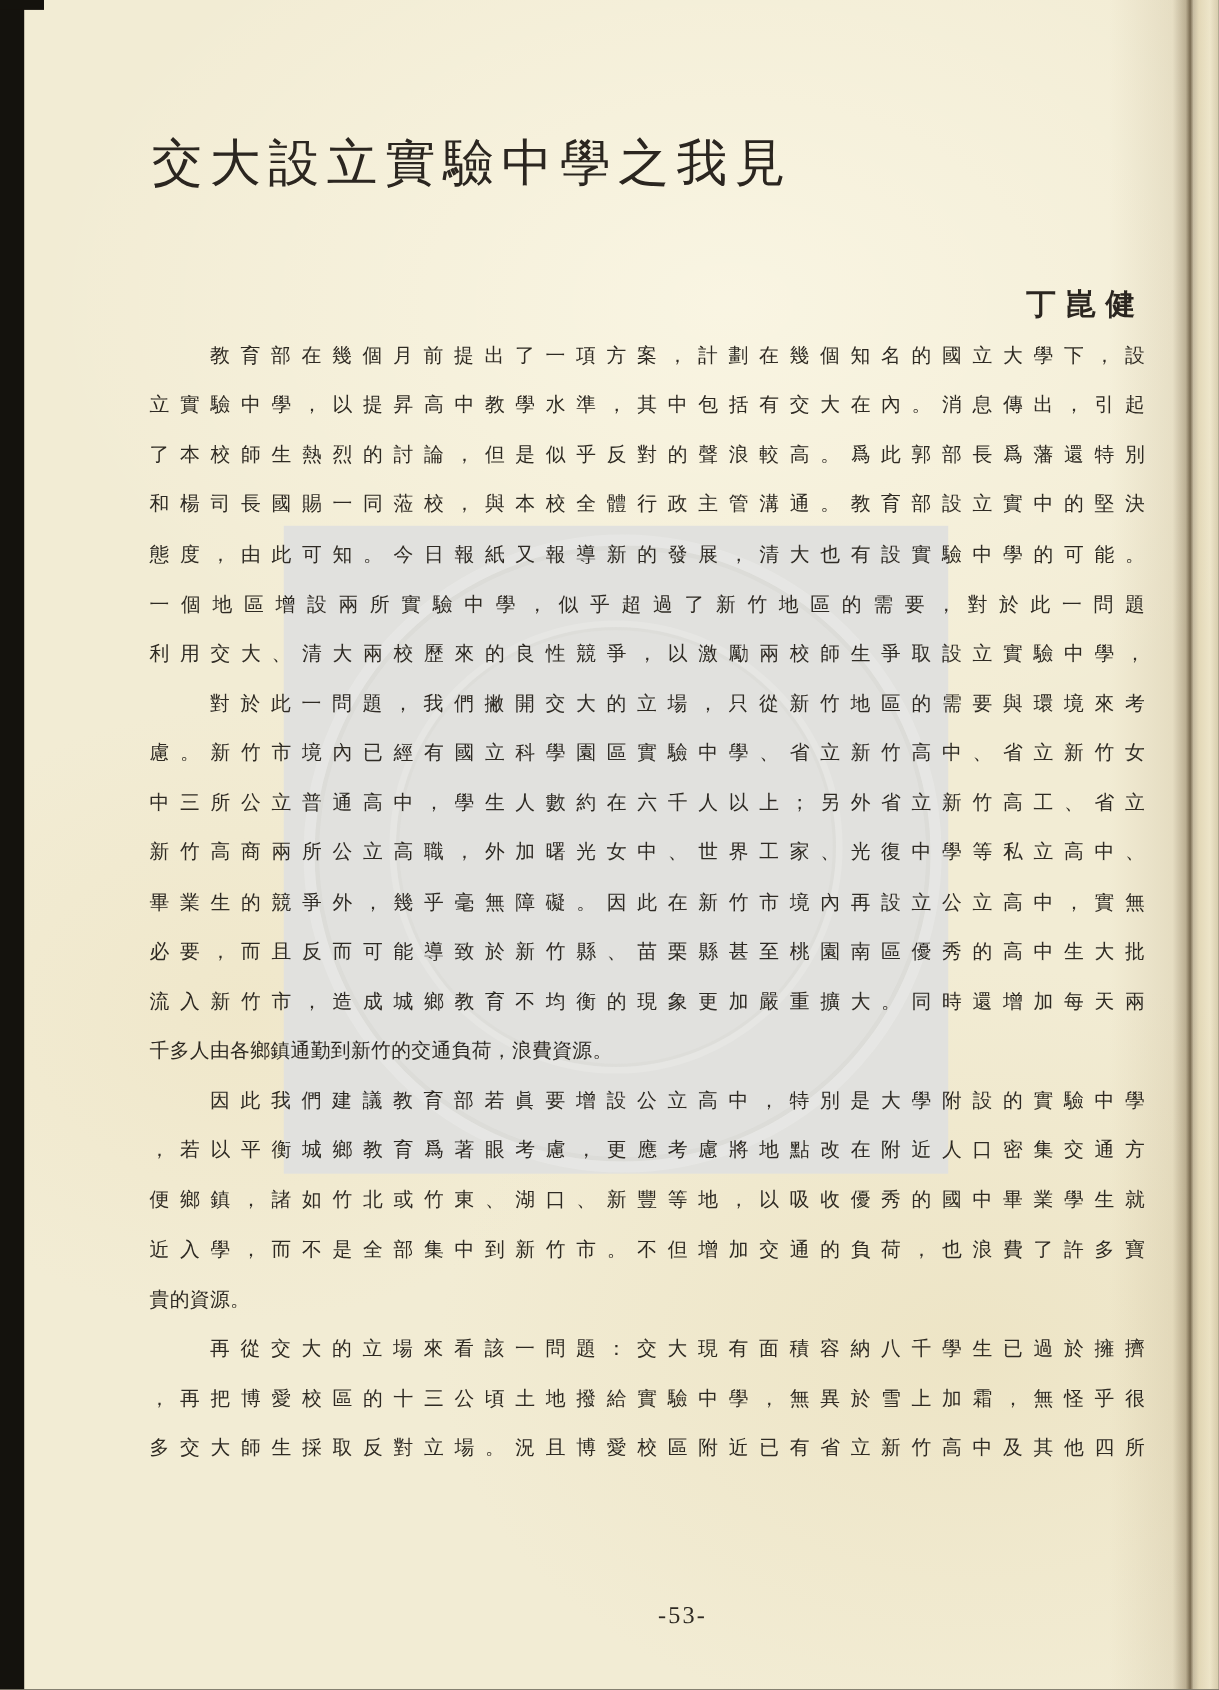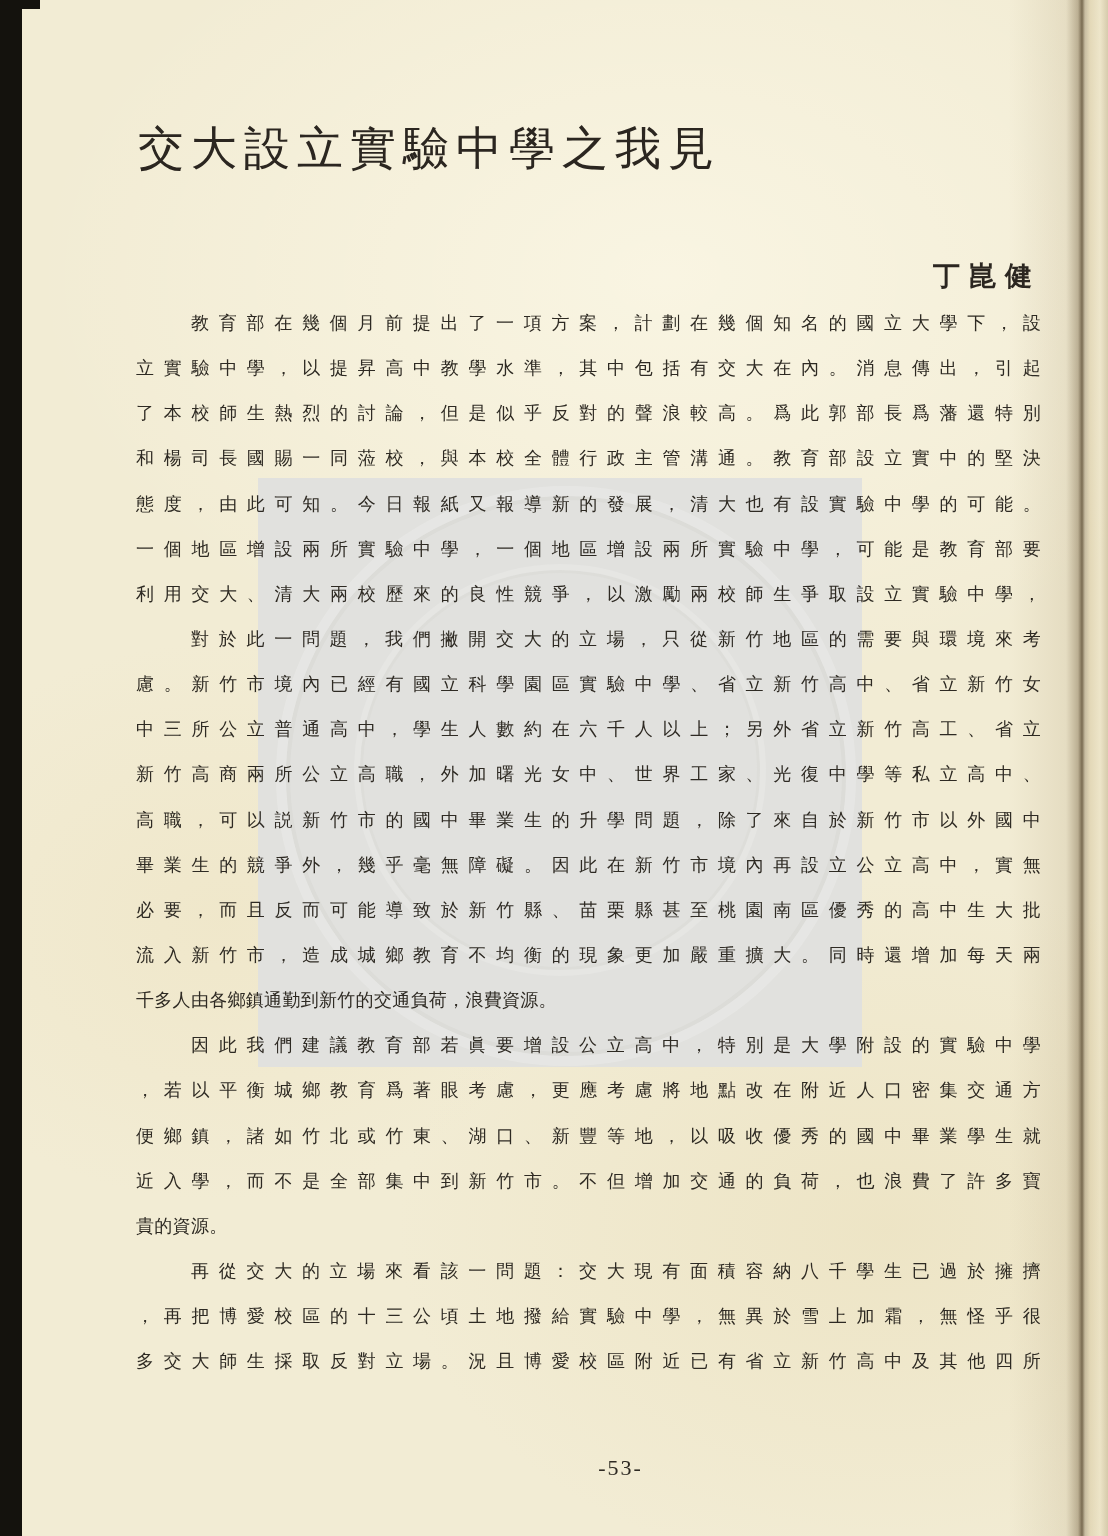--- a/index.html
+++ b/index.html
@@ -115,27 +115,26 @@
 
   <div class="title">交大設立實驗中學之我見</div>
   <div class="author">丁崑健</div>
 
   <div class="article">
     <div class="line line--indent">教育部在幾個月前提出了一項方案，計劃在幾個知名的國立大學下，設</div>
     <div class="line">立實驗中學，以提昇高中教學水準，其中包括有交大在內。消息傳出，引起</div>
     <div class="line">了本校師生熱烈的討論，但是似乎反對的聲浪較高。爲此郭部長爲藩還特別</div>
     <div class="line">和楊司長國賜一同蒞校，與本校全體行政主管溝通。教育部設立實中的堅決</div>
     <div class="line">態度，由此可知。今日報紙又報導新的發展，清大也有設實驗中學的可能。</div>
-    <div class="line">一個地區增設兩所實驗中學，一個地區增設兩所實驗中學，可能是教育部要</div>
+    <div class="line">一個地區增設兩所實驗中學，似乎超過了新竹地區的需要，對於此一問題</div>
     <div class="line">利用交大、清大兩校歷來的良性競爭，以激勵兩校師生爭取設立實驗中學，</div>
     <div class="line line--indent">對於此一問題，我們撇開交大的立場，只從新竹地區的需要與環境來考</div>
     <div class="line">慮。新竹市境內已經有國立科學園區實驗中學、省立新竹高中、省立新竹女</div>
     <div class="line">中三所公立普通高中，學生人數約在六千人以上；另外省立新竹高工、省立</div>
     <div class="line">新竹高商兩所公立高職，外加曙光女中、世界工家、光復中學等私立高中、</div>
-    <div class="line">高職，可以説新竹市的國中畢業生的升學問題，除了來自於新竹市以外國中</div>
     <div class="line">畢業生的競爭外，幾乎毫無障礙。因此在新竹市境內再設立公立高中，實無</div>
     <div class="line">必要，而且反而可能導致於新竹縣、苗栗縣甚至桃園南區優秀的高中生大批</div>
     <div class="line">流入新竹市，造成城鄉教育不均衡的現象更加嚴重擴大。同時還增加每天兩</div>
     <div class="line line--short">千多人由各鄉鎮通勤到新竹的交通負荷，浪費資源。</div>
     <div class="line line--indent">因此我們建議教育部若眞要增設公立高中，特別是大學附設的實驗中學</div>
     <div class="line">，若以平衡城鄉教育爲著眼考慮，更應考慮將地點改在附近人口密集交通方</div>
     <div class="line">便鄉鎮，諸如竹北或竹東、湖口、新豐等地，以吸收優秀的國中畢業學生就</div>
     <div class="line">近入學，而不是全部集中到新竹市。不但增加交通的負荷，也浪費了許多寶</div>
     <div class="line line--short">貴的資源。</div>
     <div class="line line--indent">再從交大的立場來看該一問題：交大現有面積容納八千學生已過於擁擠</div>

